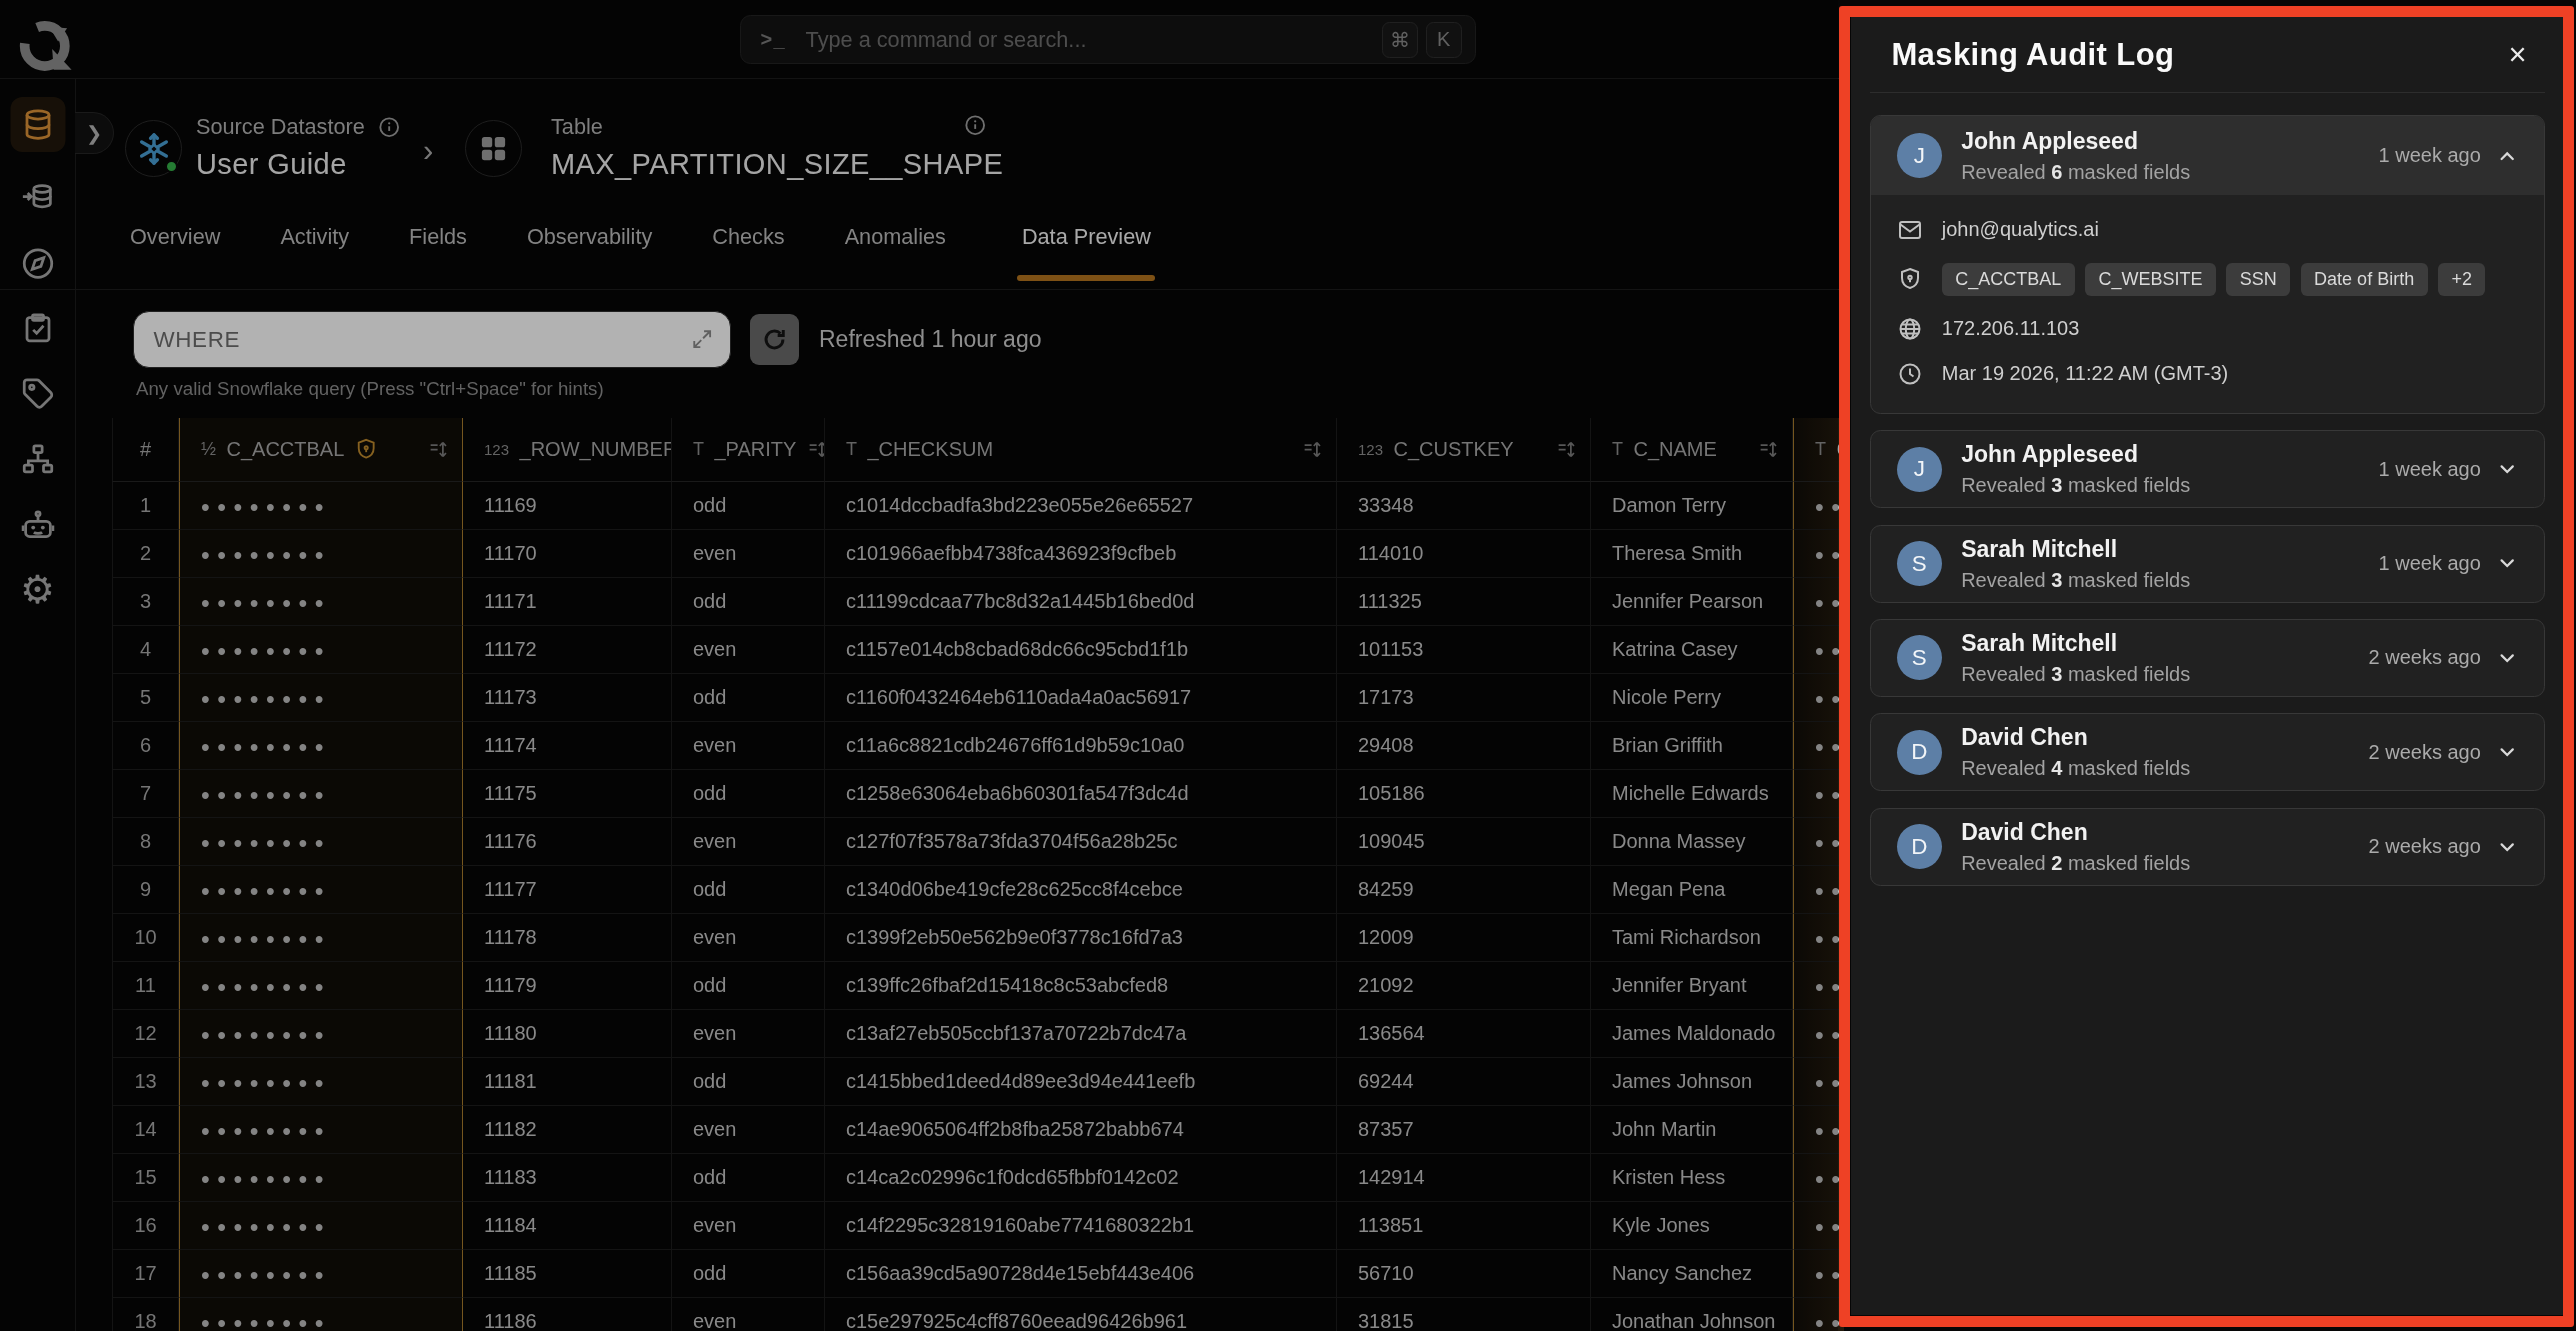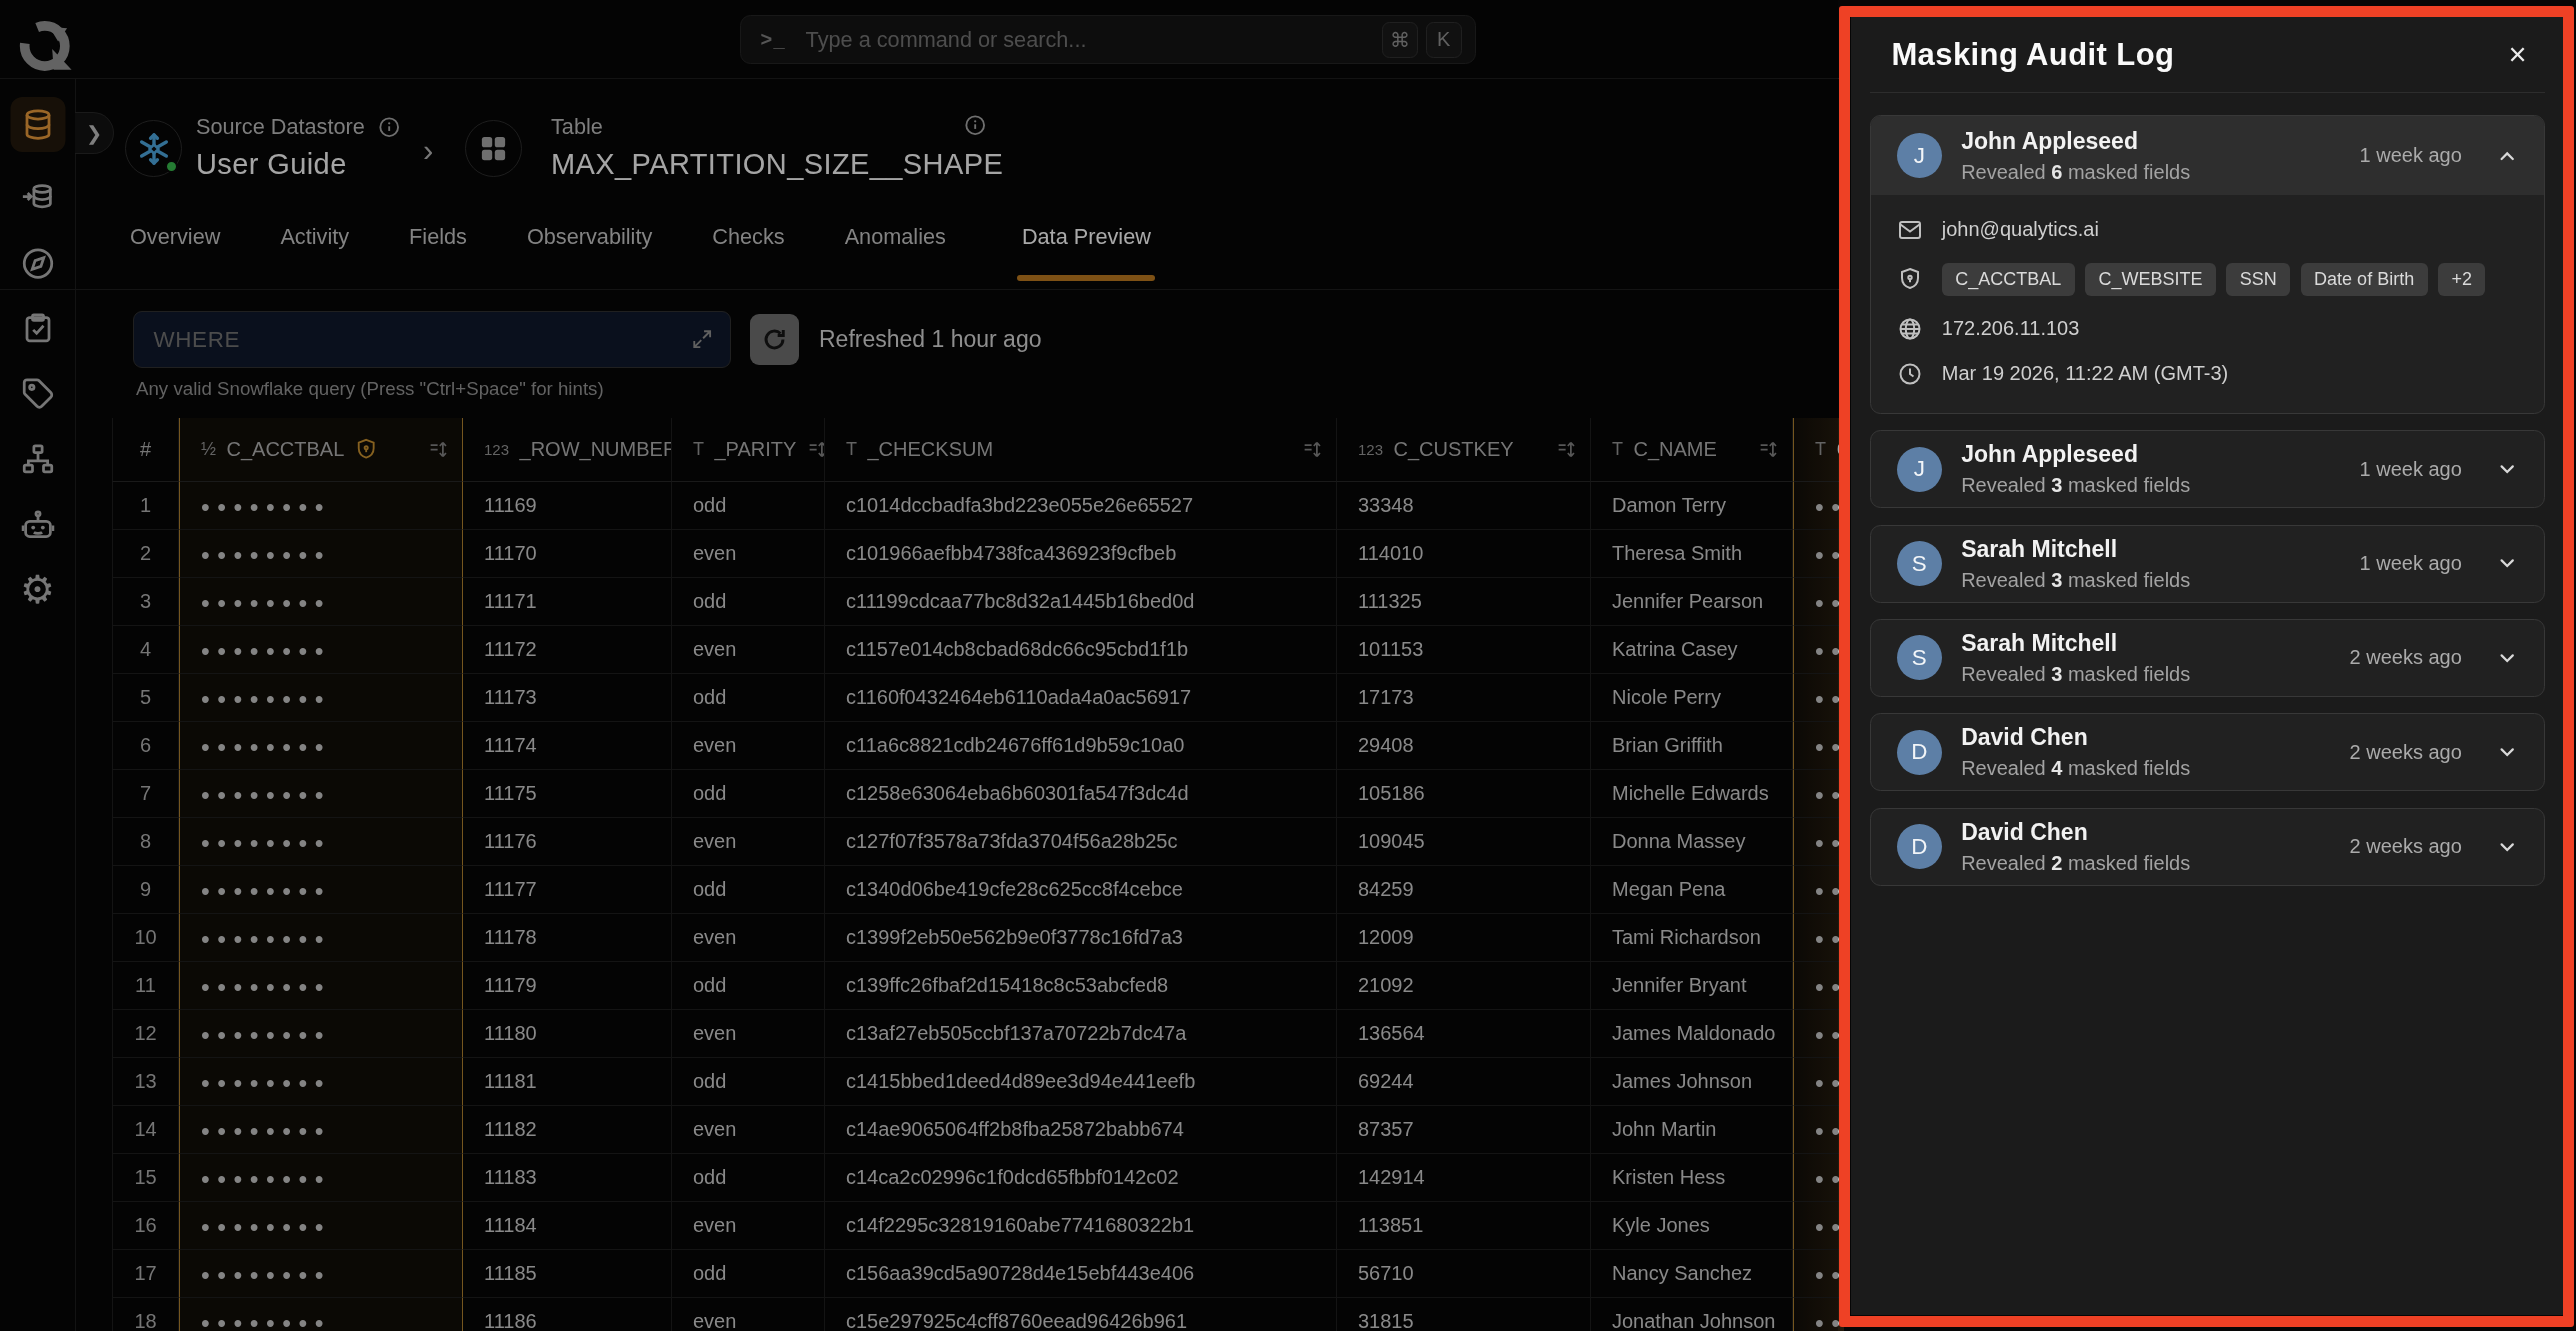--- a/index.html
+++ b/index.html
@@ -49,22 +49,22 @@
 
   
   #tabs { left:112px; top:224px; display:flex; gap:60px; padding-left:18px; }
   .tab { color:#bcbcbc; font-size:21.7px; position:relative; cursor:pointer; white-space:nowrap; }
   .tab.active { color:#f2f2f2;margin-left:16px; }
   .tab.active::after { content:""; position:absolute; left:-4.5px; right:-4.5px; bottom:-31px;
     height:6px; border-radius:3px; background:#b5751f; }
   #content-divider { left:0; top:289px; width:1839px; height:0.7px; background:#1e1e1e; }
 
   
-  #where-box { left:133px; top:311px; width:598px; height:57px; background:#0f172a;
-    border:0.7px solid #2f2f2f; border-radius:9px; display:flex; align-items:center;
+  #where-box { left:133px; top:311px; width:598px; height:57px; background:#ffffff;
+    border:0.7px solid #2f2f2f; border-radius:16px; display:flex; align-items:center;
     padding:0 16.4px 0 19.4px; }
   #where-box .ph { color:#6e6e6e; font-size:22.4px; letter-spacing:0.7px; flex:1; }
   #refresh-btn { left:750px; top:314px; width:49px; height:51px; background:#6b6b6b;
     border-radius:9px; display:flex; align-items:center; justify-content:center; color:#151515; }
   #refreshed-txt { left:819px; top:326px; color:#cccccc; font-size:23px; }
   #query-hint { left:136px; top:378px; color:#8d8d8d; font-size:18.7px; }
 
   
   #grid { left:112px; top:418px; width:1732px; height:913px; overflow:hidden; }
   .grid-row, #grid-header { display:grid;
@@ -102,21 +102,21 @@
   #entry-list { padding-top:22.4px; display:flex; flex-direction:column; gap:16.4px; }
   .entry-card { background:#212121; border:0.7px solid #383838; border-radius:10.5px; overflow:hidden; }
   .entry-head { display:flex; align-items:center; padding:0 25.4px; height:76px; }
   .entry-card.expanded .entry-head { background:#2e2e2e; height:79px; }
   .avatar { width:45px; height:45px; border-radius:50%; background:#5d7fa6; color:#f2f5f8;
     font-size:22.4px; display:flex; align-items:center; justify-content:center; flex:none; }
   .entry-main { margin-left:19.4px; }
   .entry-name { color:#f2f2f2; font-size:23px; font-weight:700; }
   .entry-sub { color:#a3a3a3; font-size:20px; margin-top:6px; }
   .entry-sub b { color:#e6e6e6; font-weight:700; }
-  .entry-right { margin-left:auto; display:flex; align-items:center; gap:34px; }
+  .entry-right { margin-left:auto; display:flex; align-items:center; gap:15px; }
   .entry-time { color:#ababab; font-size:20px; }
   .chev { color:#d8d8d8; }
   .entry-body { padding:22.4px 25.4px 27px 27px; display:flex; flex-direction:column; gap:21px;text-align:center; }
   .detail-row { display:flex; align-items:center; gap:19.4px; color:#cfcfcf; font-size:20px; }
   .detail-row .d-ic { color:#c0c0c0; flex:none; }
   .badges { display:flex; gap:10.5px; align-items:center; flex-wrap:wrap; }
   .badge { background:#3c3c3c; color:#dadada; font-size:18px; padding:6px 13.4px; border-radius:6px;
     white-space:nowrap; }
 </style>
 </head>

